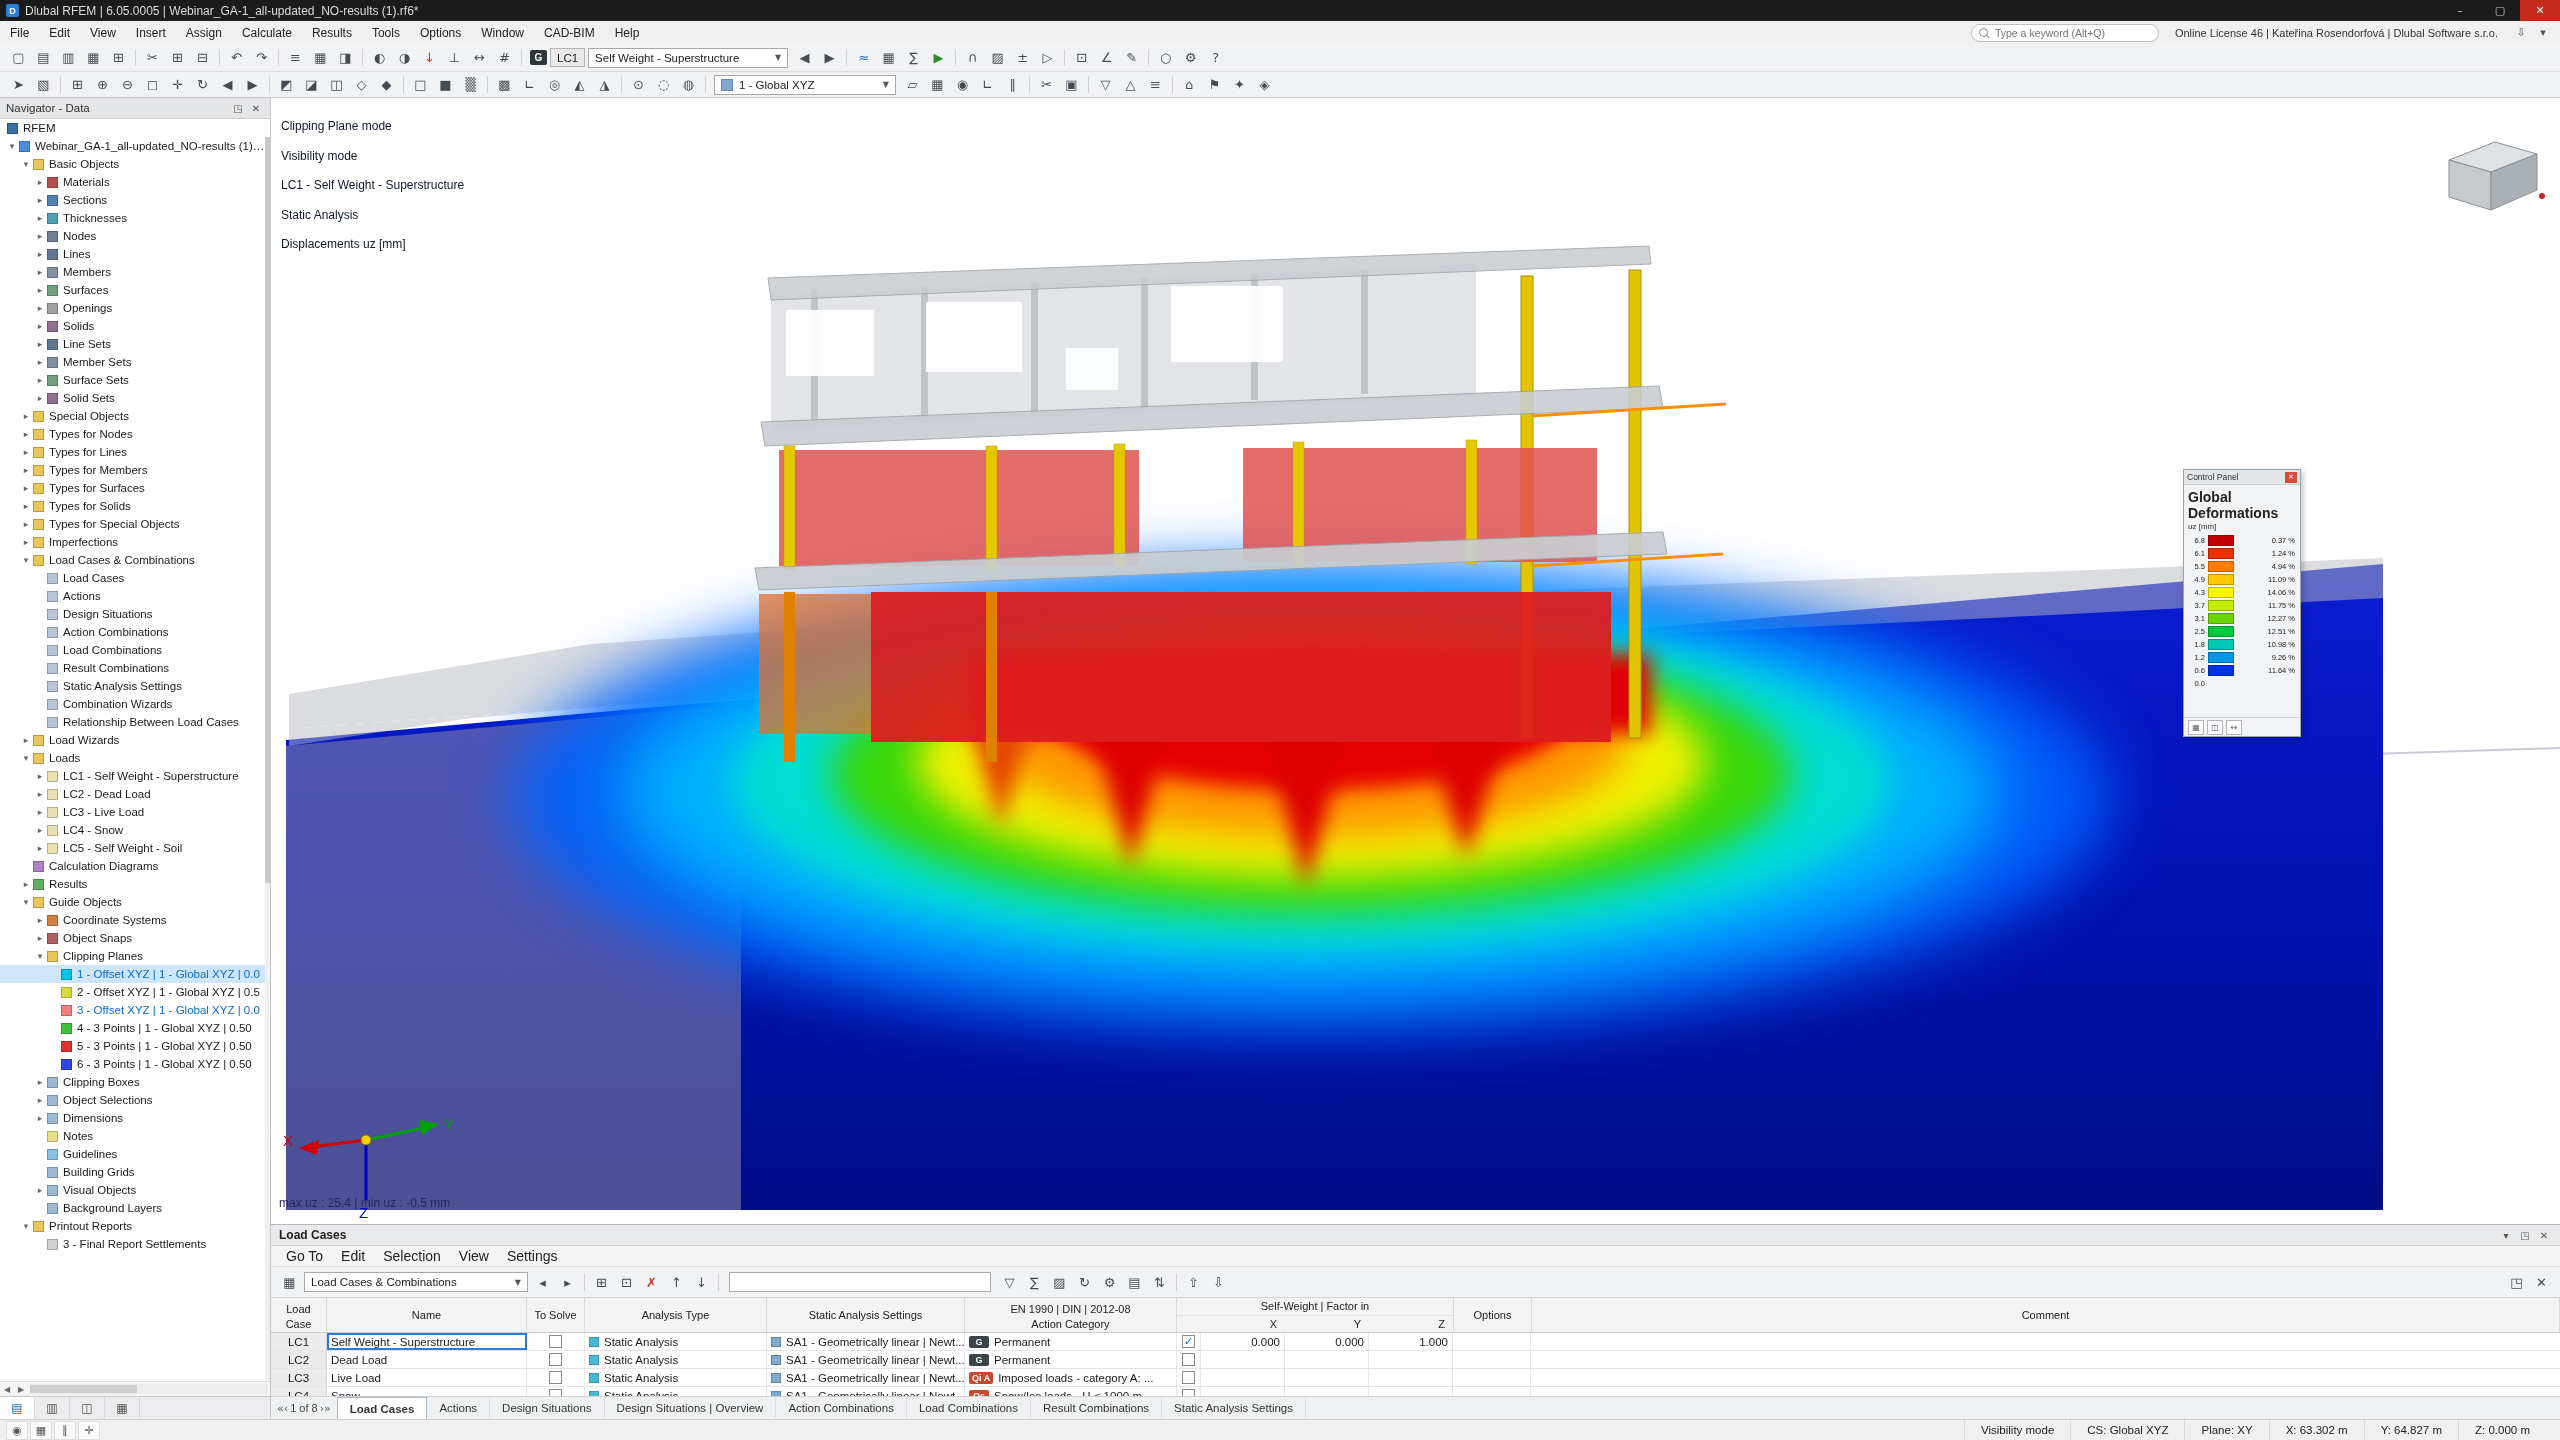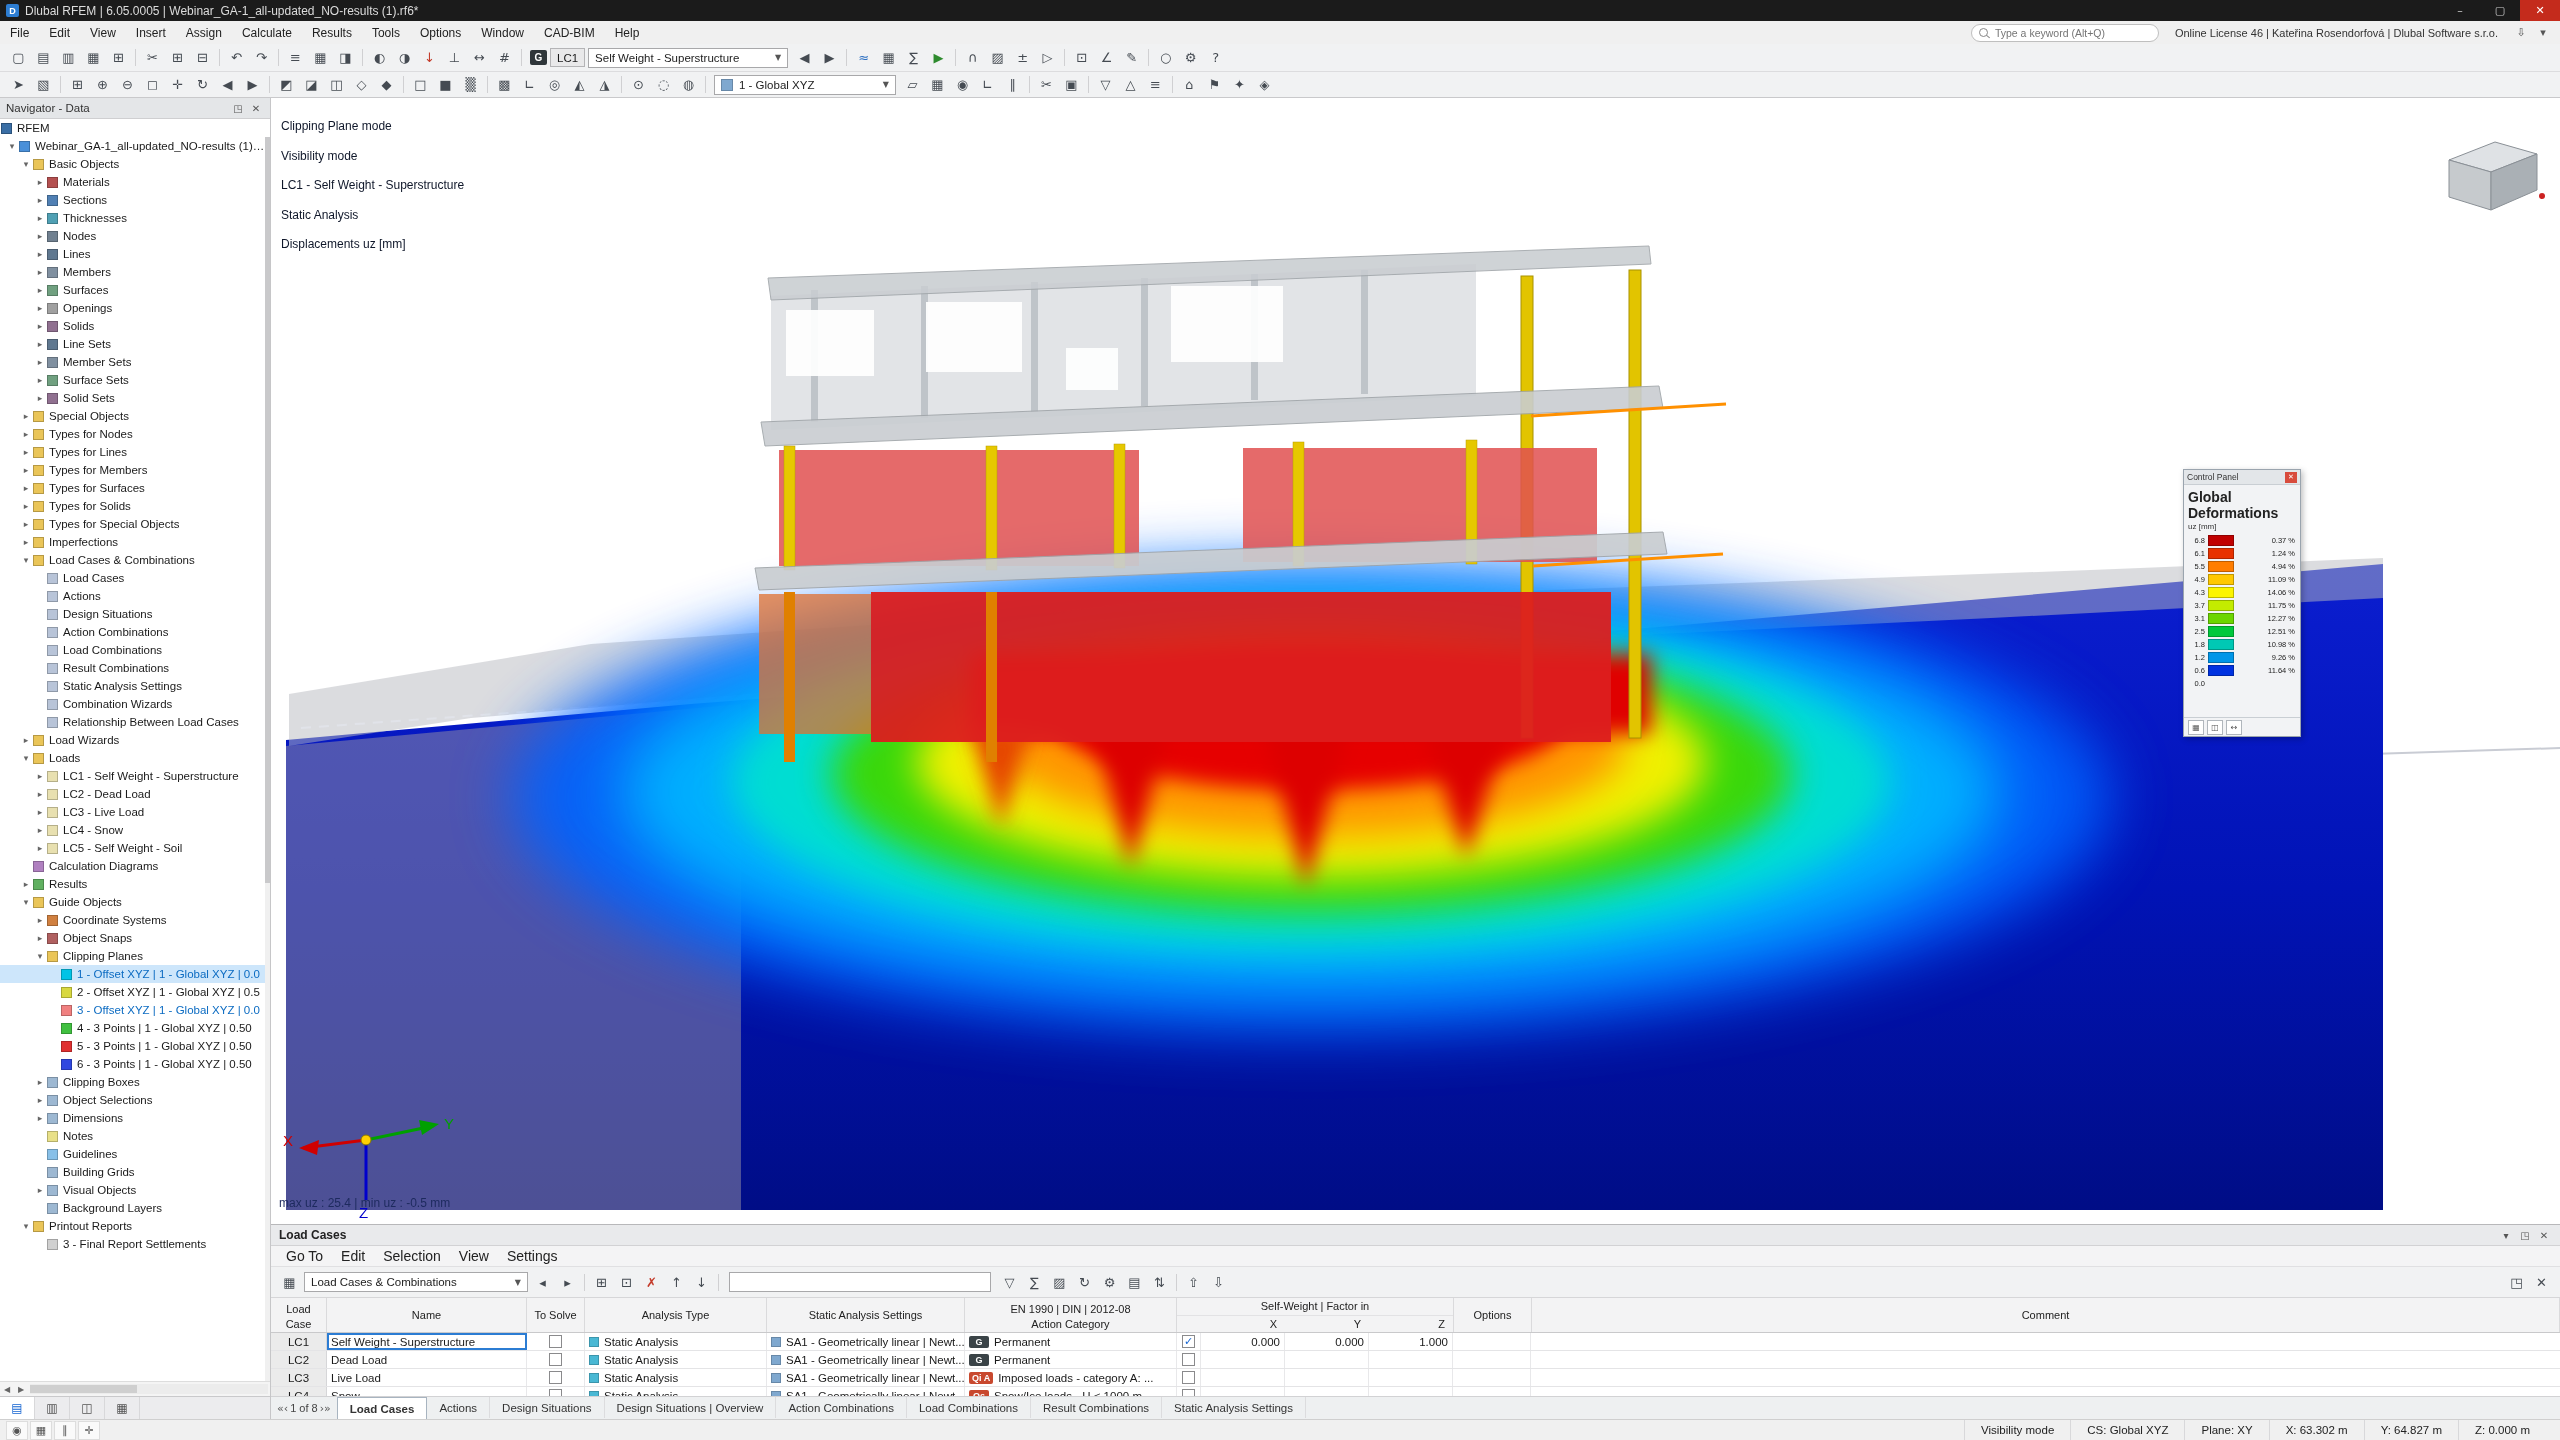--- a/index.html
+++ b/index.html
@@ -52,21 +52,21 @@
 
   
   .navigator{position:absolute;left:0;top:98px;width:271px;height:1321px;background:#fff;border-right:1px solid #c6c6c8;
     display:flex;flex-direction:column;box-sizing:border-box;}
   .nav-head{height:20px;background:#e4e6e8;border-bottom:1px solid #cfcfd1;display:flex;align-items:center;
     padding:0 6px;flex:none;}
   .nav-title{font-size:11.5px;color:#333;}
   .nav-head-icons{margin-left:auto;display:flex;gap:2px;}
   .nh-ic{width:16px;height:15px;display:flex;align-items:center;justify-content:center;font-size:10px;color:#555;
     font-family:"DejaVu Sans",sans-serif;}
-  .nav-root{height:18px;display:flex;align-items:center;flex:none;}
+  .nav-root{height:18px;display:flex;align-items:center;padding-left:6px;flex:none;}
   .nav-root .tic{width:11px;height:11px;background:#3a6ea5;border:1px solid #00000040;margin-right:5px;}
   .nav-root span.rl{font-size:11.5px;}
   .tree{flex:1;overflow:hidden;position:relative;}
   .trow{display:flex;align-items:center;height:18px;padding-right:4px;}
   .trow[data-lv="0"]{padding-left:6px;} .trow[data-lv="1"]{padding-left:20px;}
   .trow[data-lv="2"]{padding-left:34px;} .trow[data-lv="3"]{padding-left:48px;}
   .trow[data-sel="true"]{background:#cde6fb;}
   .texp{width:12px;font-size:9px;color:#666;flex:none;font-family:"DejaVu Sans",sans-serif;text-align:center;}
   .trow[data-ex="c"] .texp::before{content:"▸";}
   .trow[data-ex="o"] .texp::before{content:"▾";}

